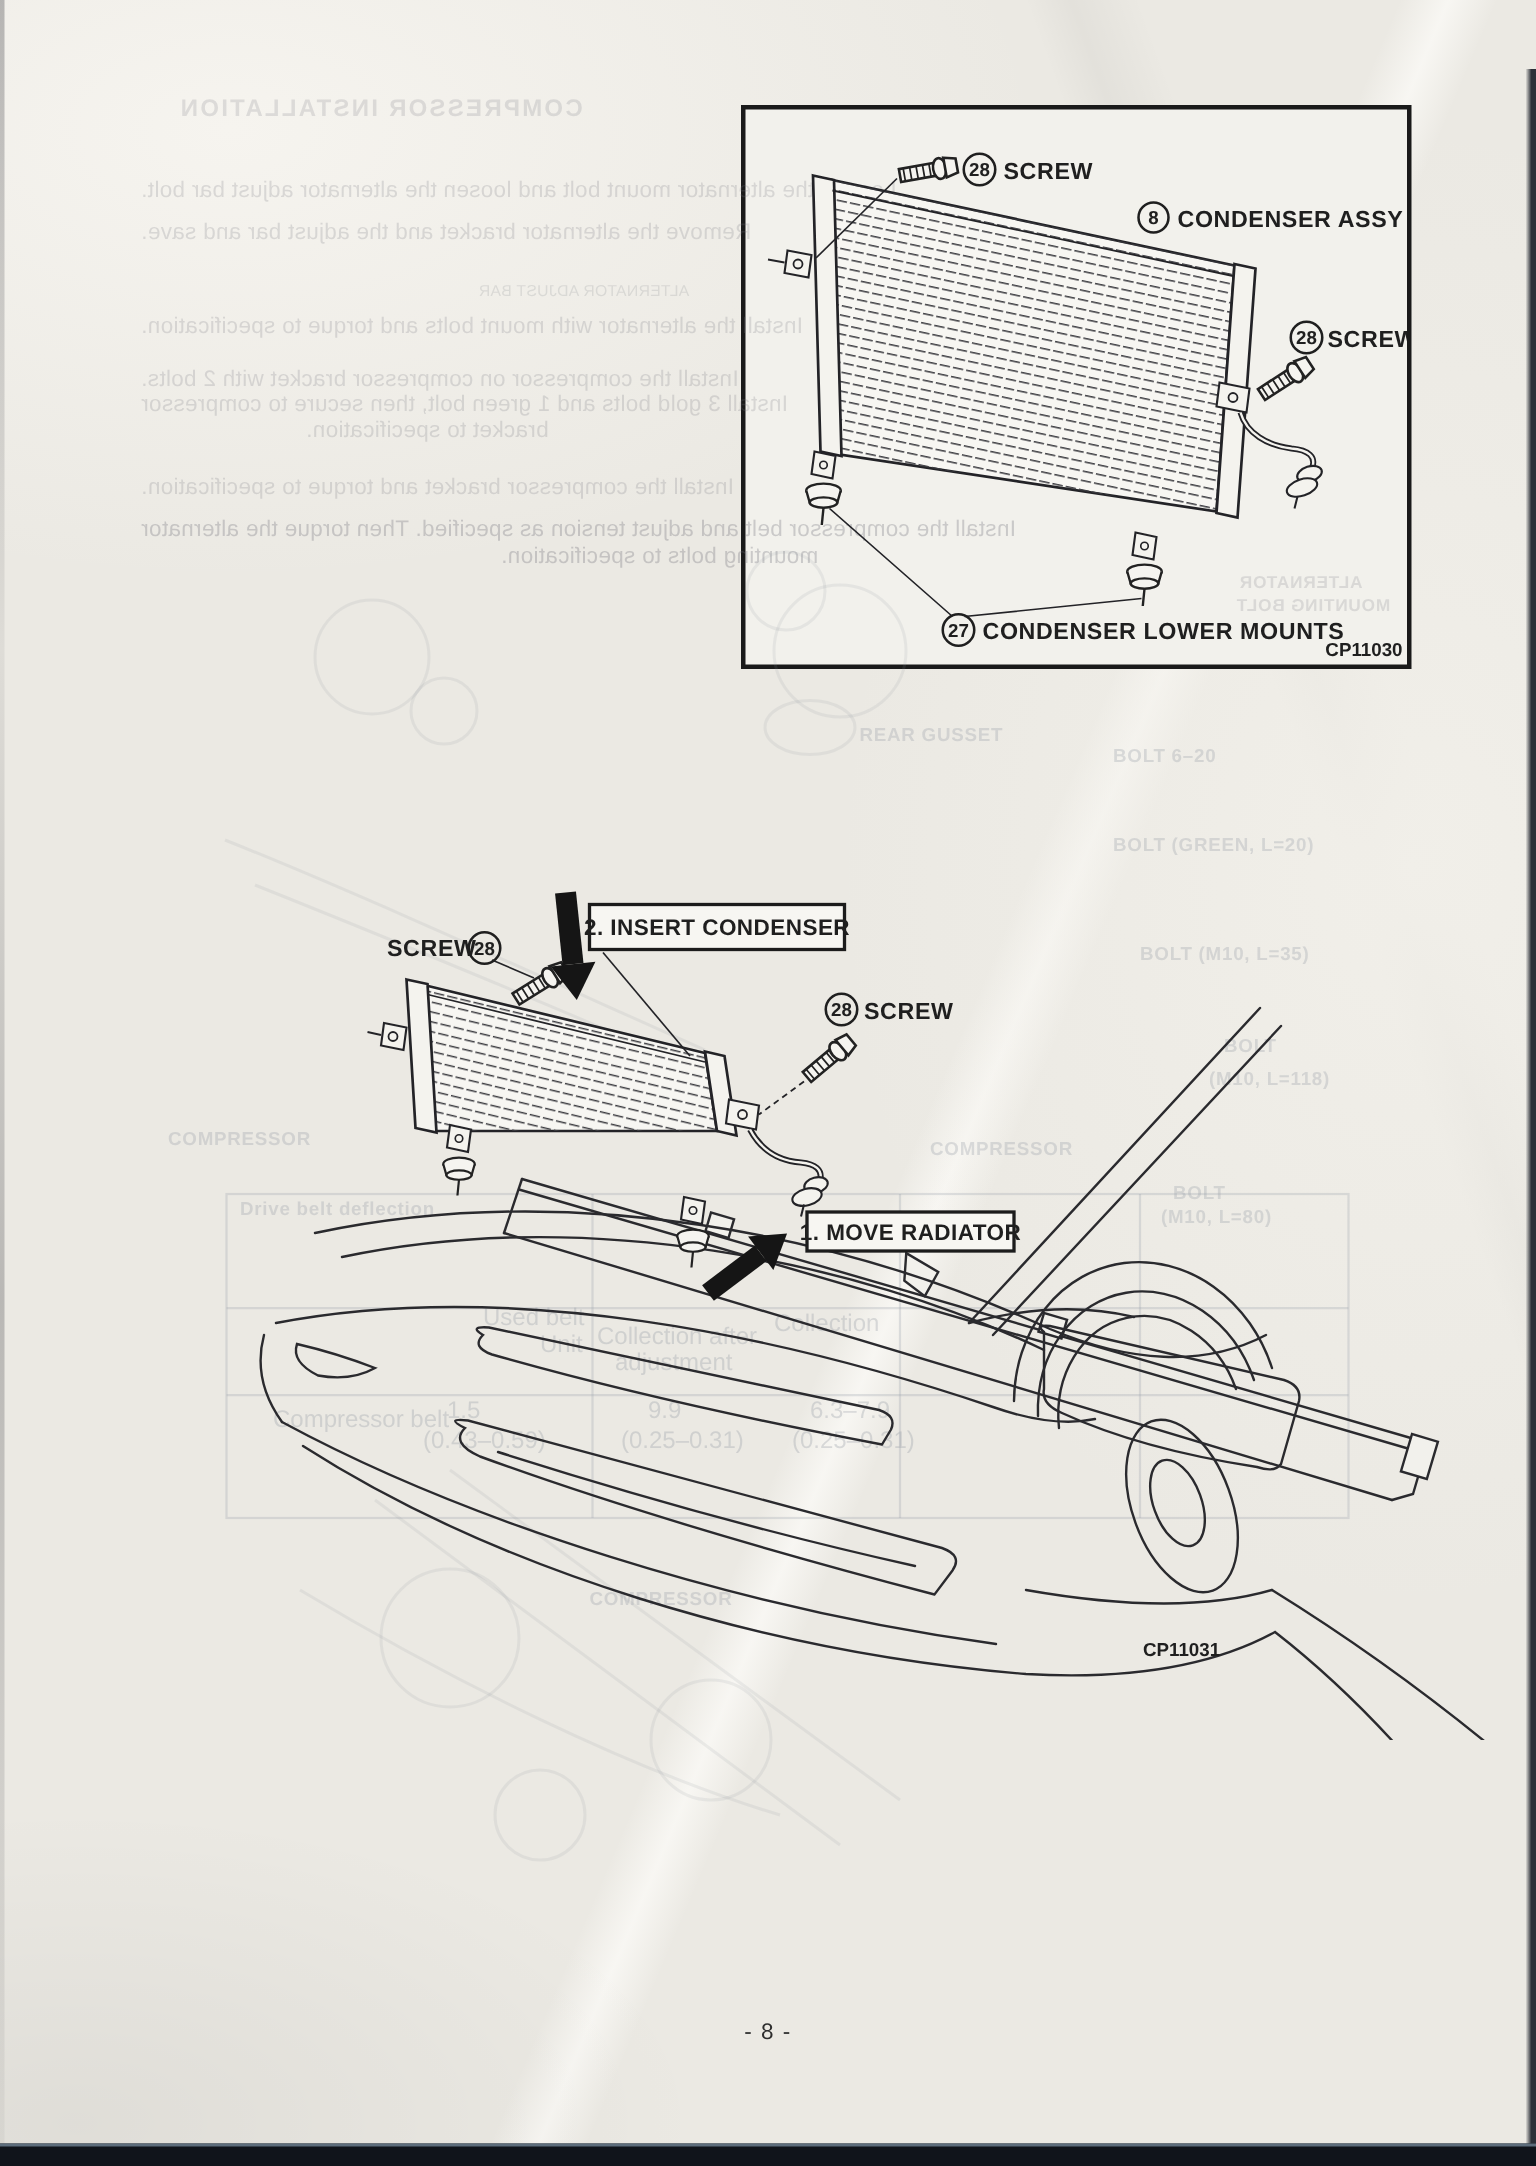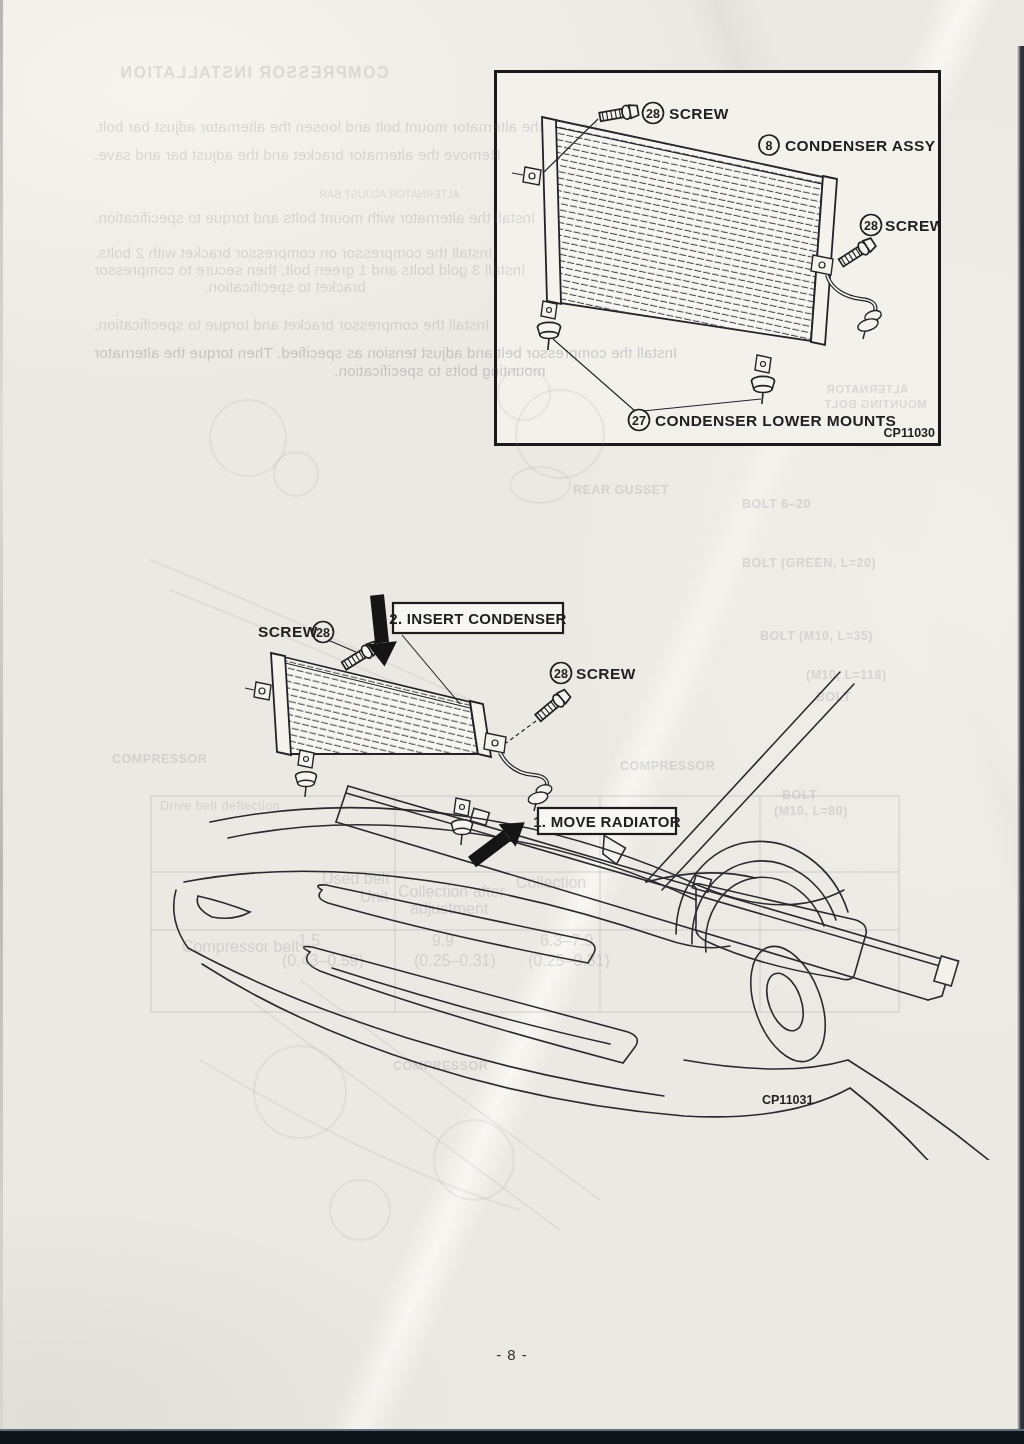--- a/index.html
+++ b/index.html
@@ -74,27 +74,27 @@
     <div class="gline galt" style="left:826px; top:383px;">ALTERNATOR</div>
     <div class="gline galt" style="left:824px; top:398px;">MOUNTING BOLT</div>
   </div>
 
   <div>
     <div class="gmid" style="left:573px; top:483px;">REAR GUSSET</div>
     <div class="gmid" style="left:742px; top:497px;">BOLT 6–20</div>
     <div class="gmid" style="left:742px; top:556px;">BOLT (GREEN, L=20)</div>
     <div class="gmid" style="left:760px; top:593px;margin-top:36px;">BOLT (M10, L=35)</div>
     <div class="gmid" style="left:816px; top:690px;">BOLT</div>
-    <div class="gmid" style="left:806px; top:668px;">(M10, L=118)</div>
+    <div class="gmid" style="left:806px; top:712px;">(M10, L=118)</div>
     <div class="gmid" style="left:620px; top:759px;">COMPRESSOR</div>
     <div class="gmid" style="left:112px; top:752px;">COMPRESSOR</div>
     <div class="gmid" style="left:782px; top:788px;">BOLT</div>
     <div class="gmid" style="left:774px; top:804px;">(M10, L=80)</div>
     <div class="gmid" style="left:393px; top:1059px;">COMPRESSOR</div>
-    <div class="gmid" style="left:160px; top:799px; font-weight:400;">Drive belt deflection</div>
+    <div class="gmid" style="left:160px; top:799px; font-weight:700;">Drive belt deflection</div>
   </div>
 
   <svg class="abs" style="left:150px; top:795px;" width="750" height="218">
     <g fill="none" stroke="rgba(160,165,175,0.30)" stroke-width="1.5">
       <rect x="1" y="1" width="748" height="216"></rect>
       <line x1="245" y1="1" x2="245" y2="217"></line>
       <line x1="450" y1="1" x2="450" y2="217"></line>
       <line x1="610" y1="1" x2="610" y2="217"></line>
       <line x1="1" y1="77" x2="749" y2="77"></line>
       <line x1="1" y1="135" x2="749" y2="135"></line>

